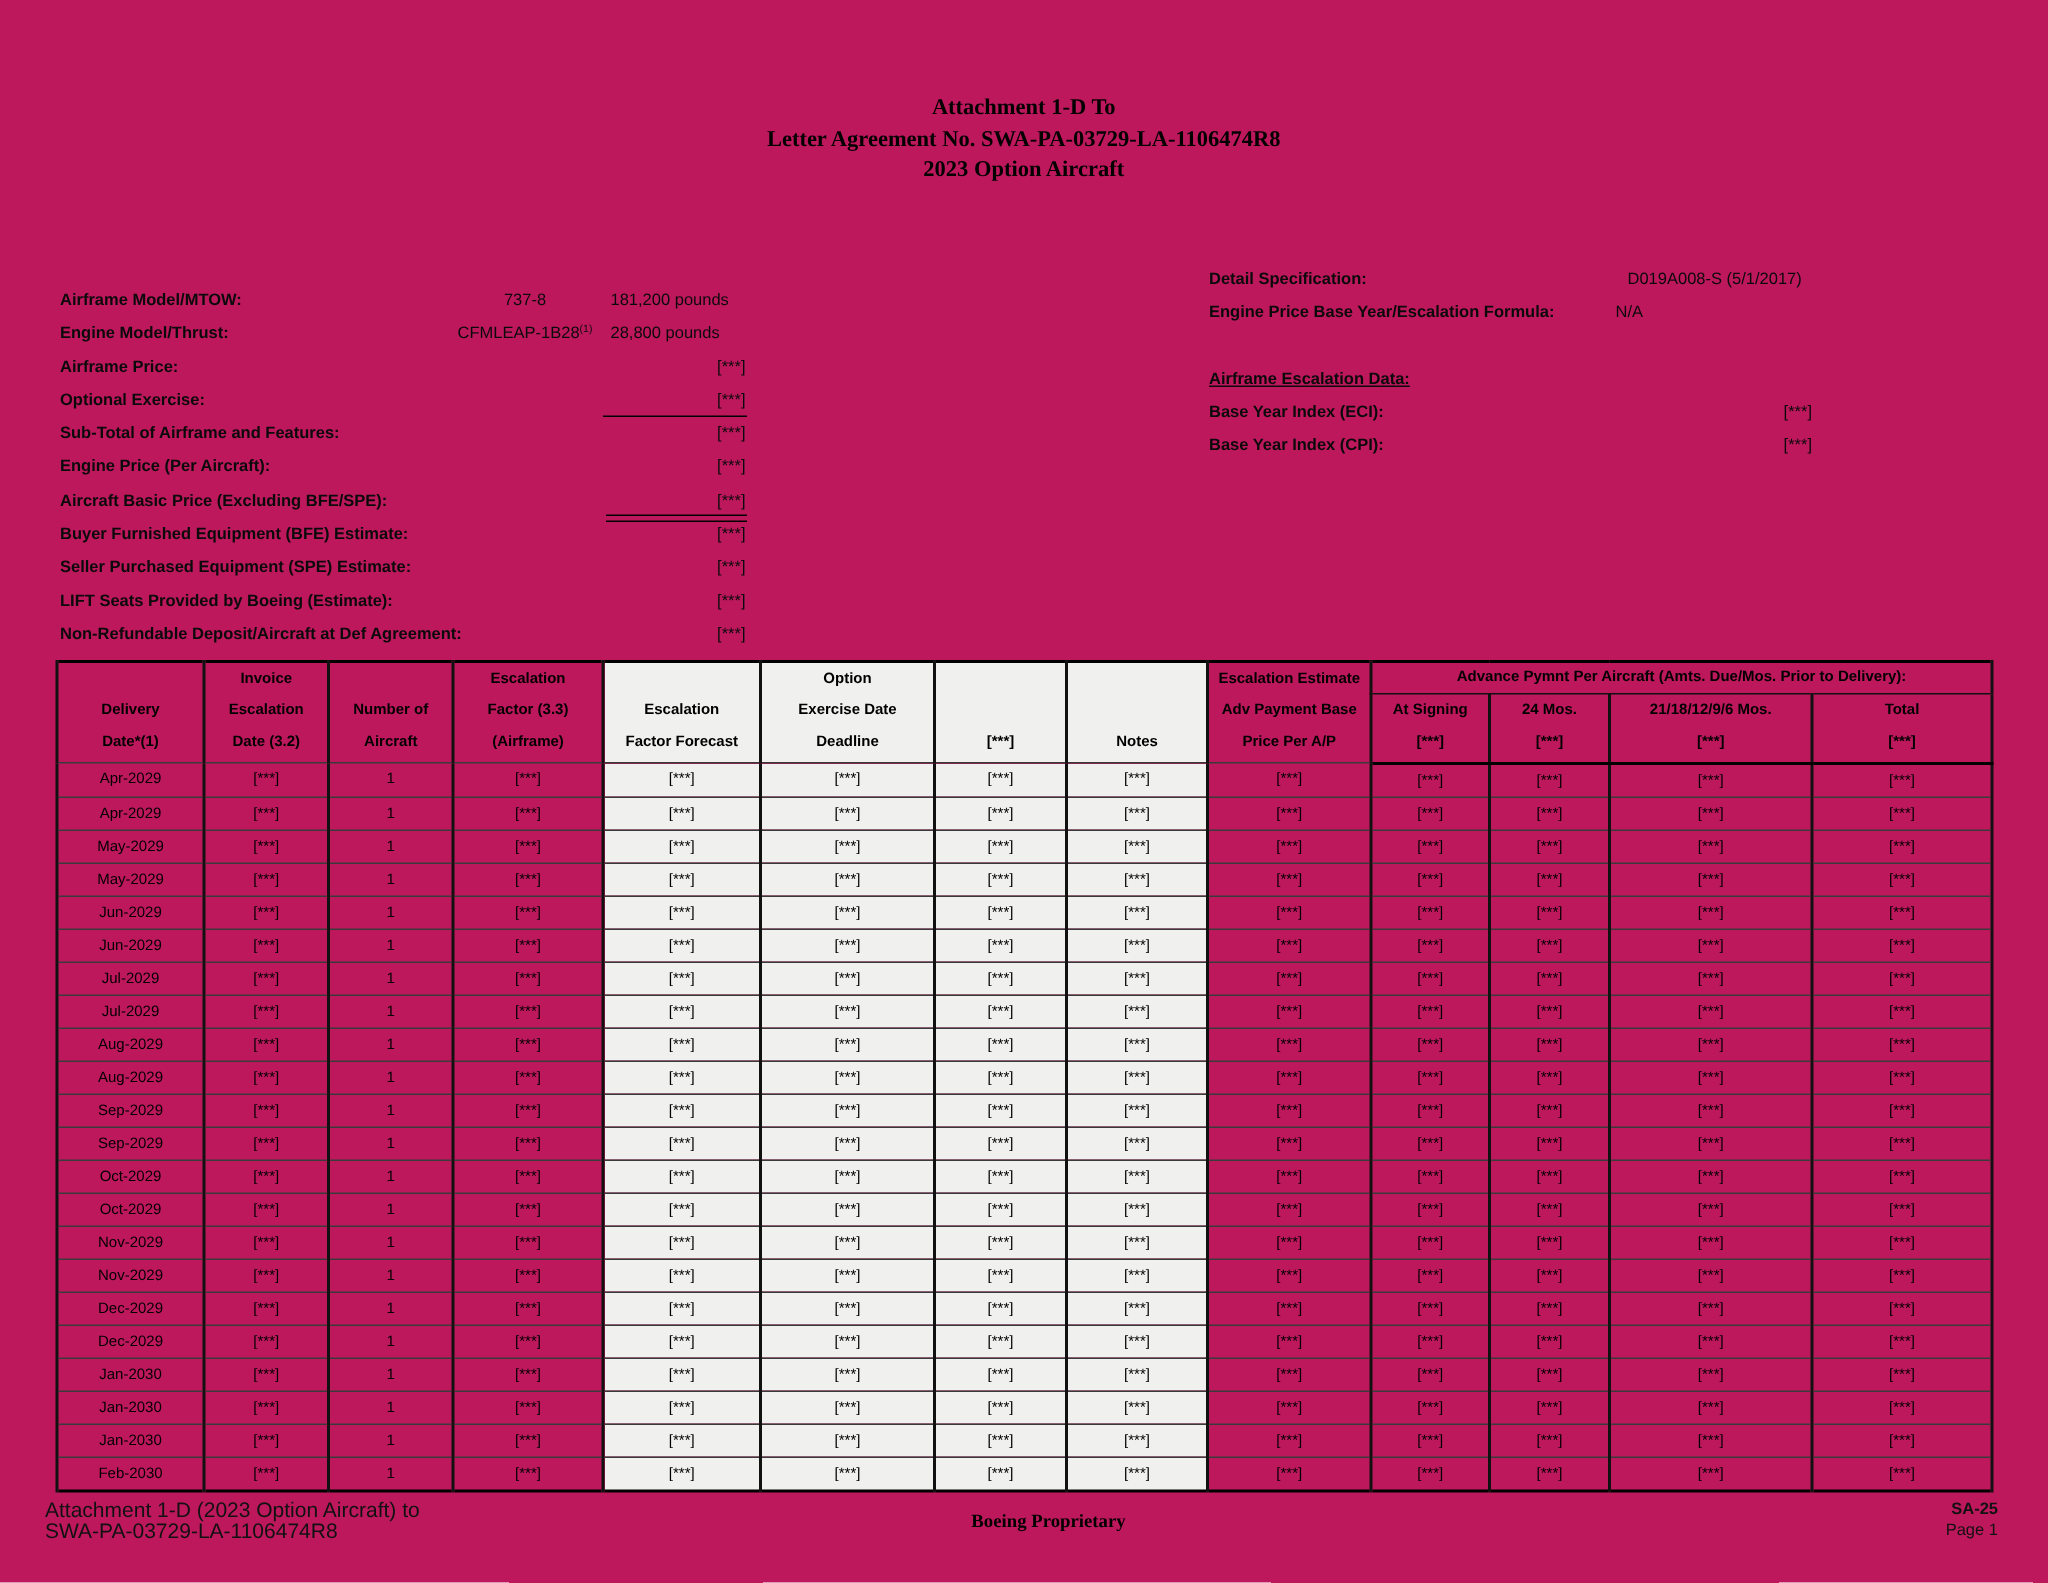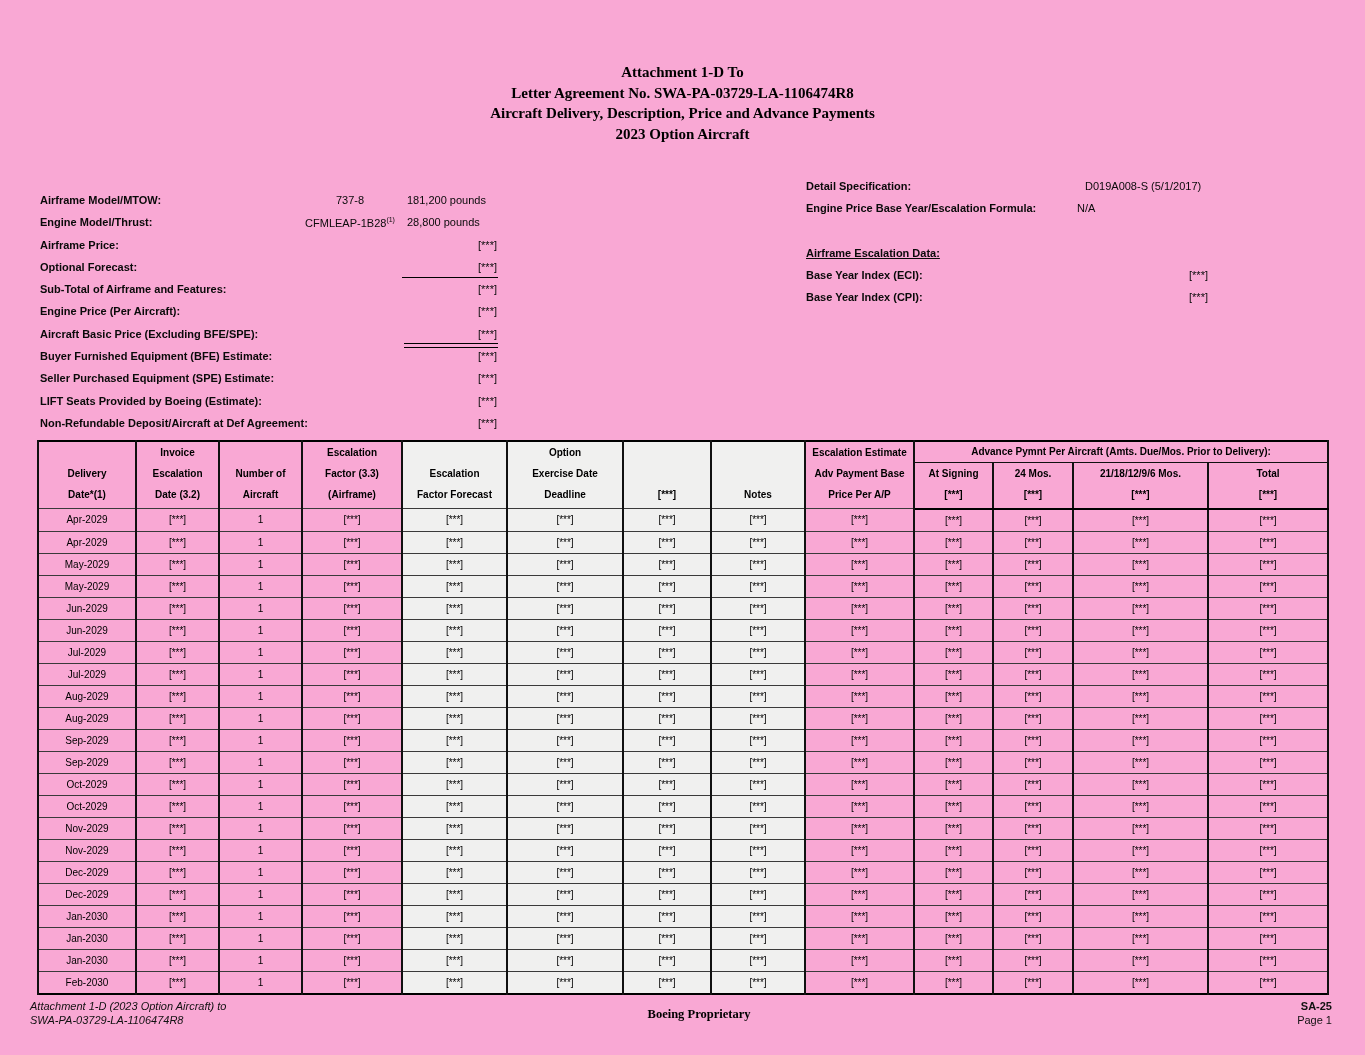--- a/index.html
+++ b/index.html
@@ -1,18 +1,18 @@
 <!DOCTYPE html>
 <html><head>
 <meta charset="utf-8">
 <style>
   * { margin:0; padding:0; box-sizing:border-box; }
   html,body { background:#ffffff; }
   .page {
-    position:relative; width:1365px; height:1055px; background:#f9a8d4;
+    position:relative; width:1365px; height:1055px; background:#be185d;
     font-family:"Liberation Sans", sans-serif; color:#0a0a0a; overflow:hidden;
   }
   
   .title-block {
     position:absolute; top:62px; left:0; width:100%;
     text-align:center; font-family:"Liberation Serif", serif;
     font-weight:bold; font-size:15px; line-height:20.5px; color:#000;
   }
   
   .fields-left { position:absolute; left:40px; top:191px; width:470px; font-size:11px; }
@@ -43,55 +43,54 @@
     text-align:center; overflow:hidden; white-space:nowrap;
   }
   table.delivery { border:2.5px solid #000; }
   table.delivery thead th { font-weight:bold; vertical-align:bottom; padding-bottom:3px; }
   table.delivery thead th div { line-height:21px; }
   th.advance-group { height:21px; vertical-align:middle !important; padding-bottom:0 !important; line-height:19px; border-bottom:1.6px solid #111 !important; }
   table.delivery thead tr.sub-row th { height:46px; }
   table.delivery thead tr:last-child th { border-bottom:2px solid #000; }
   table.delivery tbody td { height:21px; line-height:21px; }
   
-  .footer-left { position:absolute; left:30px; top:999px; font-size:11px; line-height:14px; color:#111;font-style:italic; }
+  .footer-left { position:absolute; left:30px; top:999px; font-size:14px; line-height:14px; color:#111; }
   .footer-center { position:absolute; left:0; top:1007px; width:100%; text-align:center;
     font-family:"Liberation Serif", serif; font-weight:bold; font-size:12.5px; color:#000;padding-left:33px; }
   .footer-right { position:absolute; right:33px; top:999px; text-align:right; font-size:11px; line-height:14px; color:#111; }
   .footer-right .sa { font-weight:bold; }
 </style>
 </head>
 <body>
 
 <div class="page">
 
   <div class="title-block">
     <div>Attachment 1-D To</div>
     <div>Letter Agreement No. SWA-PA-03729-LA-1106474R8</div>
-    <div>Aircraft Delivery, Description, Price and Advance Payments</div>
     <div>2023 Option Aircraft</div>
   </div>
 
   <div class="fields-left">
     <div class="frow">
       <span class="flabel">Airframe Model/MTOW:</span>
       <span class="v-mid">737-8</span>
       <span class="v-pounds">181,200 pounds</span>
     </div>
     <div class="frow">
       <span class="flabel">Engine Model/Thrust:</span>
       <span class="v-mid"><span>CFMLEAP-1B28</span><sup>(1)</sup></span>
       <span class="v-pounds">28,800 pounds</span>
     </div>
     <div class="frow">
       <span class="flabel">Airframe Price:</span>
       <span class="v-amt">[***]</span>
     </div>
     <div class="frow">
-      <span class="flabel">Optional Forecast:</span>
+      <span class="flabel">Optional Exercise:</span>
       <span class="v-amt">[***]</span>
       <span class="uline-single"></span>
     </div>
     <div class="frow">
       <span class="flabel">Sub-Total of Airframe and Features:</span>
       <span class="v-amt">[***]</span>
     </div>
     <div class="frow">
       <span class="flabel">Engine Price (Per Aircraft):</span>
       <span class="v-amt">[***]</span>

